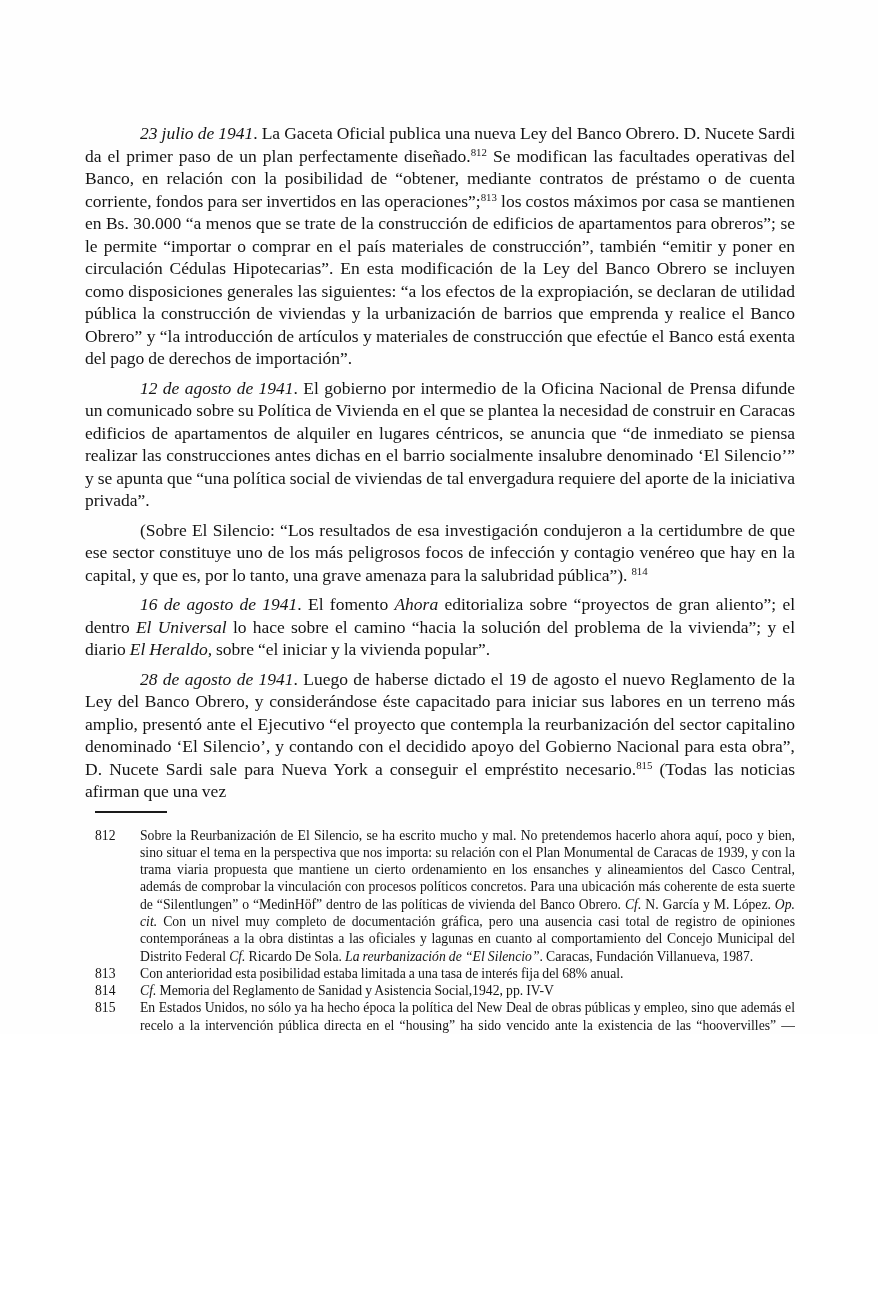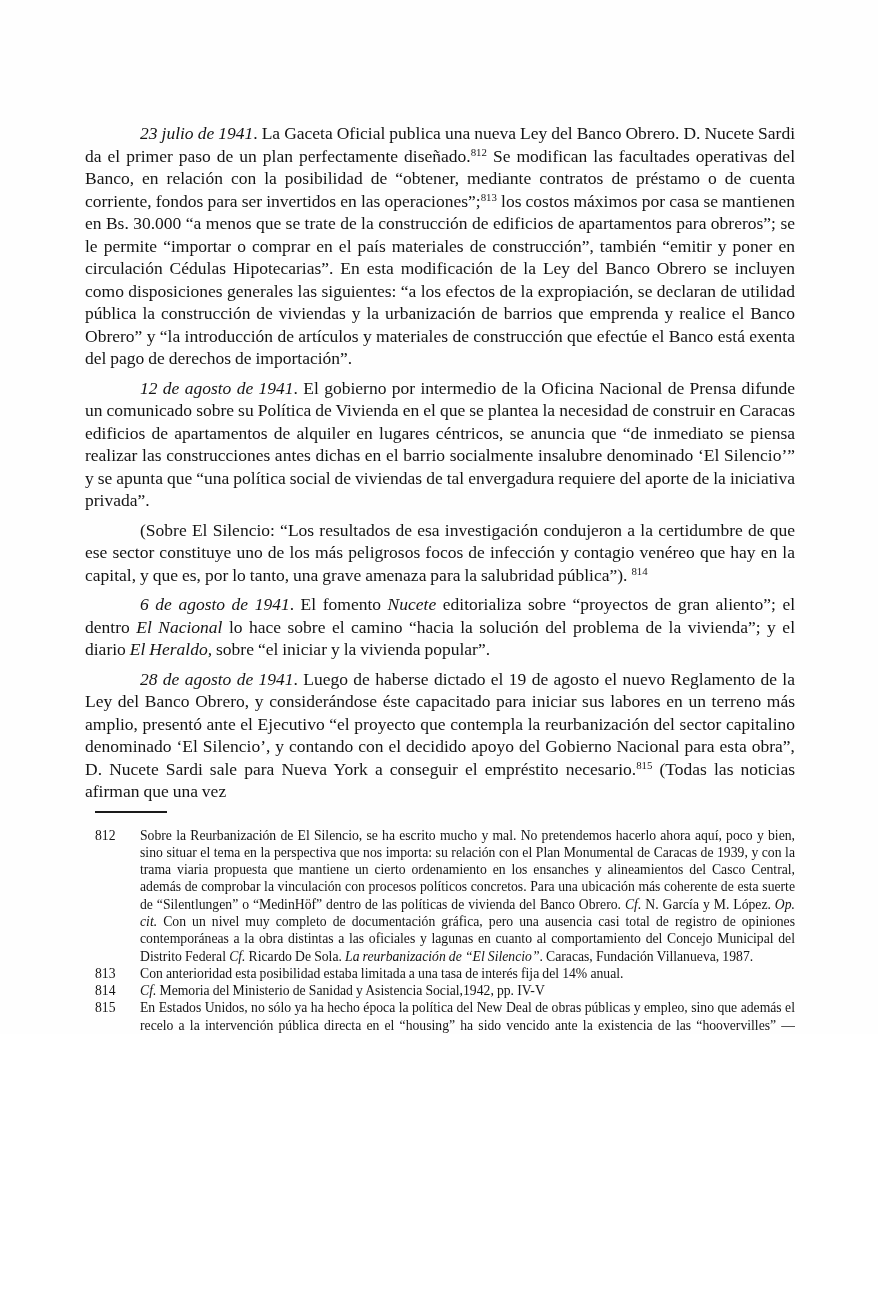--- a/index.html
+++ b/index.html
@@ -68,38 +68,38 @@
 </style>
 </head>
 <body>
 
 <div class="page">
 
   <div class="body-text">
     <p><i>23 julio de 1941</i><span>. La Gaceta Oficial publica una nueva Ley del Banco Obrero. D. Nucete Sardi da el primer paso de un plan perfectamente diseñado.</span><sup>812</sup><span> Se modifican las facultades operativas del Banco, en relación con la posibilidad de “obtener, mediante contratos de préstamo o de cuenta corriente, fondos para ser invertidos en las operaciones”;</span><sup>813</sup><span> los costos máximos por casa se mantienen en Bs. 30.000 “a menos que se trate de la construcción de edificios de apartamentos para obreros”; se le permite “importar o comprar en el país materiales de construcción”, también “emitir y poner en circulación Cédulas Hipotecarias”. En esta modificación de la Ley del Banco Obrero se incluyen como disposiciones generales las siguientes: “a los efectos de la expropiación, se declaran de utilidad pública la construcción de viviendas y la urbanización de barrios que emprenda y realice el Banco Obrero” y “la introducción de artículos y materiales de construcción que efectúe el Banco está exenta del pago de derechos de importación”.</span></p>
     <p><i>12 de agosto de 1941</i><span>. El gobierno por intermedio de la Oficina Nacional de Prensa difunde un comunicado sobre su Política de Vivienda en el que se plantea la necesidad de construir en Caracas edificios de apartamentos de alquiler en lugares céntricos, se anuncia que “de inmediato se piensa realizar las construcciones antes dichas en el barrio socialmente insalubre denominado ‘El Silencio’” y se apunta que “una política social de viviendas de tal envergadura requiere del aporte de la iniciativa privada”.</span></p>
     <p><span>(Sobre El Silencio: “Los resultados de esa investigación condujeron a la certidumbre de que ese sector constituye uno de los más peligrosos focos de infección y contagio venéreo que hay en la capital, y que es, por lo tanto, una grave amenaza para la salubridad pública”). </span><sup>814</sup></p>
-    <p><i>6 de agosto de 1941</i><span>. El fomento </span><i>Nucete</i><span>  editorializa sobre “proyectos de gran aliento”; el dentro </span><i>El Nacional</i><span> lo hace sobre el camino “hacia la solución del problema de la vivienda”; y el diario </span><i>El Heraldo,</i><span> sobre “el iniciar y la vivienda popular”.</span></p>
+    <p><i>16 de agosto de 1941</i><span>. El fomento </span><i>Ahora</i><span>  editorializa sobre “proyectos de gran aliento”; el dentro </span><i>El Universal</i><span> lo hace sobre el camino “hacia la solución del problema de la vivienda”; y el diario </span><i>El Heraldo,</i><span> sobre “el iniciar y la vivienda popular”.</span></p>
     <p><i>28 de agosto de 1941</i><span>. Luego de haberse dictado el 19 de agosto el nuevo Reglamento de la Ley del Banco Obrero, y considerándose éste capacitado para iniciar sus labores en un terreno más amplio, presentó ante el Ejecutivo “el proyecto que contempla la reurbanización del sector capitalino denominado ‘El Silencio’, y contando con el decidido apoyo del Gobierno Nacional para esta obra”, D. Nucete Sardi sale para Nueva York a conseguir el empréstito necesario.</span><sup>815</sup><span> (Todas las noticias afirman que una vez</span></p>
   </div>
 
   <hr class="fn-rule">
 
   <div class="footnotes">
     <div class="footnote">
       <span class="fn-num">812</span>
       <span class="fn-text"><span>Sobre la Reurbanización de El Silencio, se ha escrito mucho y mal. No pretendemos hacerlo ahora aquí, poco y bien, sino situar el tema en la perspectiva que nos importa: su relación con el Plan Monumental de Caracas de 1939, y con la trama viaria propuesta que mantiene un cierto ordenamiento en los ensanches y alineamientos del Casco Central, además de comprobar la vinculación con procesos políticos concretos. Para una ubicación más coherente de esta suerte de “Silentlungen” o “MedinHöf” dentro de las políticas de vivienda del Banco Obrero. </span><i>Cf.</i><span> N. García y M. López. </span><i>Op. cit.</i><span> Con un nivel muy completo de documentación gráfica, pero una ausencia casi total de registro de opiniones contemporáneas a la obra distintas a las oficiales y lagunas en cuanto al comportamiento del Concejo Municipal del Distrito Federal </span><i>Cf.</i><span> Ricardo De Sola. </span><i>La reurbanización de “El Silencio”</i><span>. Caracas, Fundación Villanueva, 1987.</span></span>
     </div>
     <div class="footnote">
       <span class="fn-num">813</span>
-      <span class="fn-text"><span>Con anterioridad esta posibilidad estaba limitada a una tasa de interés fija del 14% anual.</span></span>
+      <span class="fn-text"><span>Con anterioridad esta posibilidad estaba limitada a una tasa de interés fija del 68% anual.</span></span>
     </div>
     <div class="footnote">
       <span class="fn-num">814</span>
-      <span class="fn-text"><i>Cf.</i><span> Memoria del Ministerio de Sanidad y Asistencia Social,1942, pp. IV-V</span></span>
+      <span class="fn-text"><i>Cf.</i><span> Memoria del Reglamento de Sanidad y Asistencia Social,1942, pp. IV-V</span></span>
     </div>
     <div class="footnote">
       <span class="fn-num">815</span>
       <span class="fn-text"><span>En Estados Unidos, no sólo ya ha hecho época la política del New Deal de obras públicas y empleo, sino que además el recelo a la intervención pública directa en el “housing” ha sido vencido ante la existencia de las “hoovervilles” —barrios de ranchos a la gringa— promulgándose en 1937 una ley para la creación de la U.S. Housing Authority, encargada de préstamos y subsidios para el fomento de proyectos de vivienda y su construcción. En 1940, más de 350 proyectos en las zonas industriales de </span><span class="sc">EEUU</span><span> tienen apoyo estatal. Sólo para blancos por supuesto. </span><i>Cf.</i><span> P. Sica, </span><i>Historia del ... Op. cit.,</i><span> Siglo XX, pp. 665 y ss.</span></span>
     </div>
   </div>
 
   <div class="page-number">365</div>
 
 </div>

